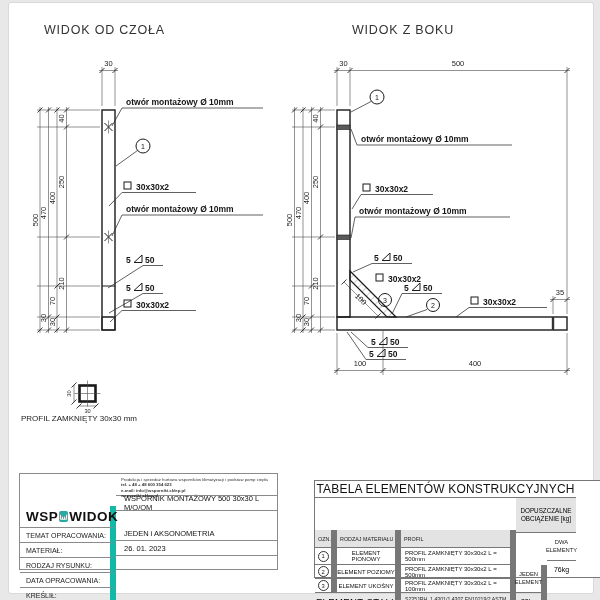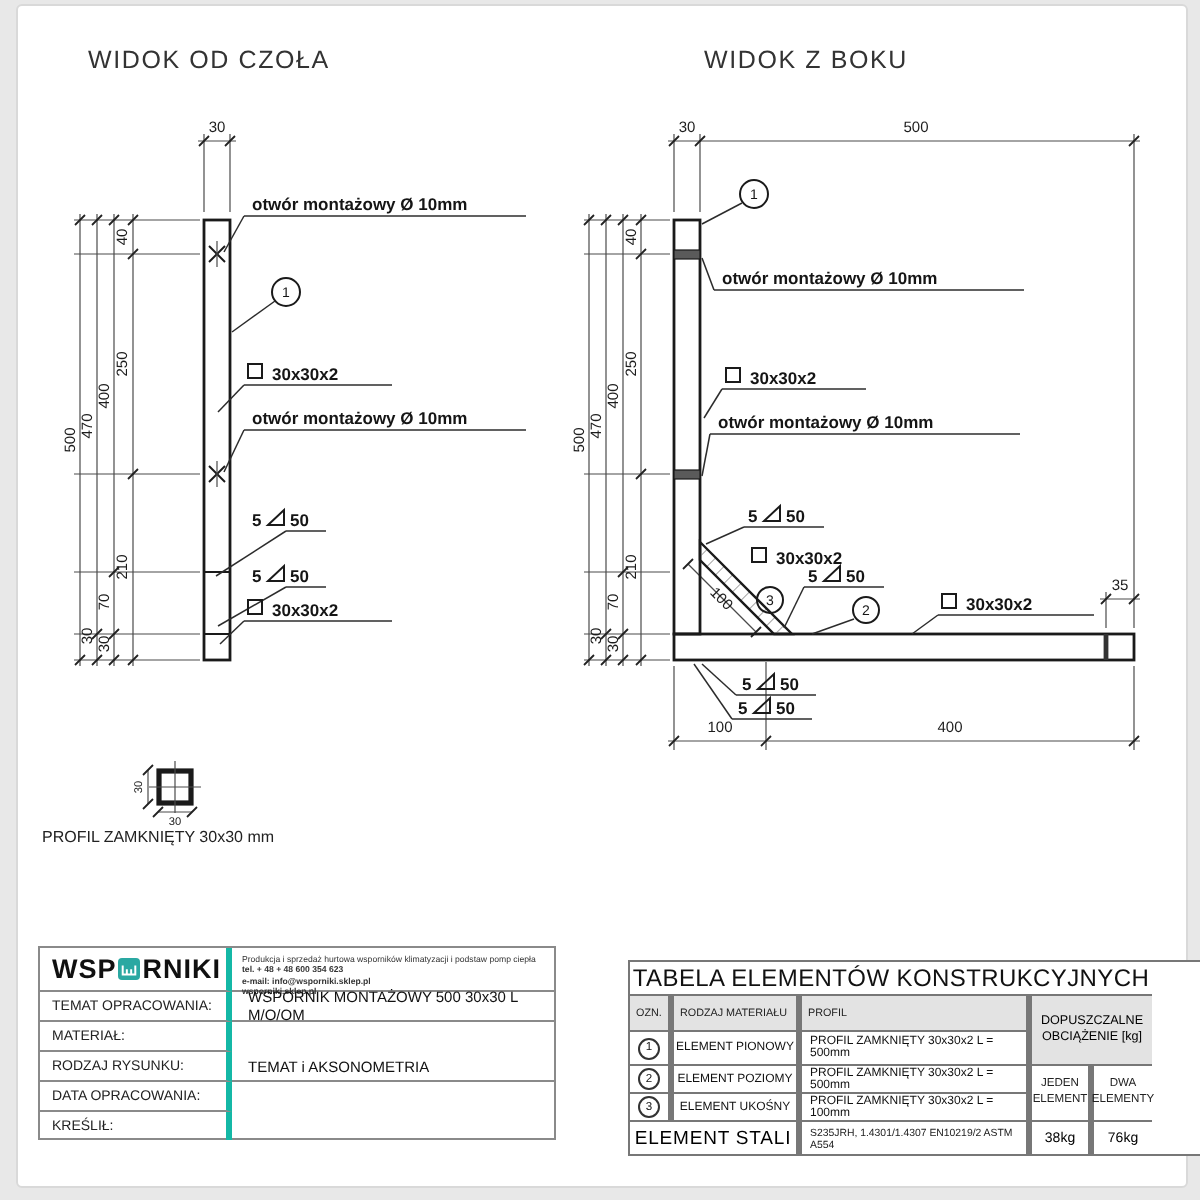--- a/index.html
+++ b/index.html
@@ -14,21 +14,21 @@
   .cap{font-size:8px;fill:#222;}
   .bal{font-size:7px;}
   .thick{stroke:#1a1a1a;stroke-width:1.4;fill:none;}
   .med{stroke:#1a1a1a;stroke-width:1;fill:none;}
   .thin{stroke:#4a4a4a;stroke-width:.6;fill:none;}
   .lead{stroke:#2c2c2c;stroke-width:.75;fill:none;}
   .tick{stroke:#222;stroke-width:.9;fill:none;}
   
   .box{position:absolute;box-sizing:border-box;border:1px solid #8a8a8a;background:#fff;}
   .cell{position:absolute;box-sizing:border-box;display:flex;align-items:center;}
-  .bR{border-right:3px solid #14b8a6;} .bB{border-bottom:1px solid #8a8a8a;}
+  .bR{border-right:6px solid #14b8a6;margin-top:32px;} .bB{border-bottom:1px solid #8a8a8a;}
   .tb-label{font-size:7px;color:#222;padding-left:6px;}
   .tb-value{font-size:7.5px;color:#111;padding-left:8px;}
   .logo{font-size:13.5px;font-weight:700;letter-spacing:.5px;color:#101010;display:flex;align-items:center;gap:1px;padding-left:6px;}
   .logo-sq{width:11px;height:11px;background:#2aa8a2;border-radius:2px;display:inline-flex;align-items:center;justify-content:center;}
   .info{font-size:4.3px;line-height:5.4px;color:#333;padding-left:5px;display:block;padding-top:3px;}
   .info .b{font-weight:700;}
   
   .et-title{font-size:12px;color:#111;justify-content:center;letter-spacing:.2px;}
   .et-head{font-size:5.4px;color:#222;background:#e3e3e3;padding-left:3px;}
   .et-cell{font-size:6px;color:#111;justify-content:center;text-align:center;}
@@ -257,36 +257,37 @@
 </svg>
 
 <div class="box" style="left:19px;top:473px;width:259px;height:97px;">
   <div class="cell bR bB logo" style="left:0;top:0;width:96px;height:22px;">
     <span>WSP</span>
       <span class="logo-sq">
         <svg width="9" height="9" viewBox="0 0 10 10">
           <path d="M1.5 3 V8 H8.5 V3 M3.8 8 V5.2 M6.2 8 V5.2" stroke="#ffffff" stroke-width="1.1" fill="none"></path>
         </svg>
       </span>
-      <span>RNIKI</span>
+      <span>WIDOK</span>
   </div>
   <div class="cell bB" style="left:96px;top:0;width:162px;height:22px;align-items:flex-start;">
     <span class="info">
       <span style="display:block;">Produkcja i sprzedaż hurtowa wsporników klimatyzacji i podstaw pomp ciepła</span>
       <span class="b" style="display:block;">tel. + 48 + 48 600 354 623</span>
       <span class="b" style="display:block;">e-mail: info@wsporniki.sklep.pl</span>
       <span class="b" style="display:block;">wsporniki.sklep.pl</span>
     </span>
   </div>
   <div class="cell bR bB tb-label" style="left:0;top:22px;width:96px;height:15px;">TEMAT OPRACOWANIA:</div>
   <div class="cell bB tb-value" style="left:96px;top:22px;width:162px;height:15px;">WSPORNIK MONTAŻOWY 500 30x30 L M/O/OM</div>
   <div class="cell bR bB tb-label" style="left:0;top:37px;width:96px;height:15px;">MATERIAŁ:</div>
   <div class="cell bR bB tb-label" style="left:0;top:52px;width:96px;height:15px;">RODZAJ RYSUNKU:</div>
-  <div class="cell bB tb-value" style="left:96px;top:52px;width:162px;height:15px;">TEMAT i AKSONOMETRIA</div>
+  <div class="cell bB tb-value" style="left:96px;top:52px;width:162px;height:15px;">JEDEN i AKSONOMETRIA</div>
   <div class="cell bR bB tb-label" style="left:0;top:67px;width:96px;height:15px;">DATA OPRACOWANIA:</div>
+  <div class="cell bB tb-value" style="left:96px;top:67px;width:162px;height:15px;">26. 01. 2023</div>
   <div class="cell bR tb-label" style="left:0;top:82px;width:96px;height:14px;">KREŚLIŁ:</div>
 </div>
 
 <div class="box" style="left:314px;top:480px;width:316px;height:98px;border-color:#777;">
   <div class="cell bB et-title" style="left:0;top:0;width:261px;height:17px;border-color:#777;">TABELA ELEMENTÓW KONSTRUKCYJNYCH</div>
 
   <div class="cell bR bB et-head" style="left:0;top:17px;width:22px;height:18px;border-color:#777;">OZN.</div>
   <div class="cell bR bB et-head" style="left:22px;top:17px;width:64px;height:18px;border-color:#777;">RODZAJ MATERIAŁU</div>
   <div class="cell bR bB et-head" style="left:86px;top:17px;width:115px;height:18px;border-color:#777;">PROFIL</div>
   <div class="cell bB et-load" style="left:201px;top:17px;width:60px;height:35px;border-color:#777;padding:0 4px;">DOPUSZCZALNE OBCIĄŻENIE [kg]</div>

